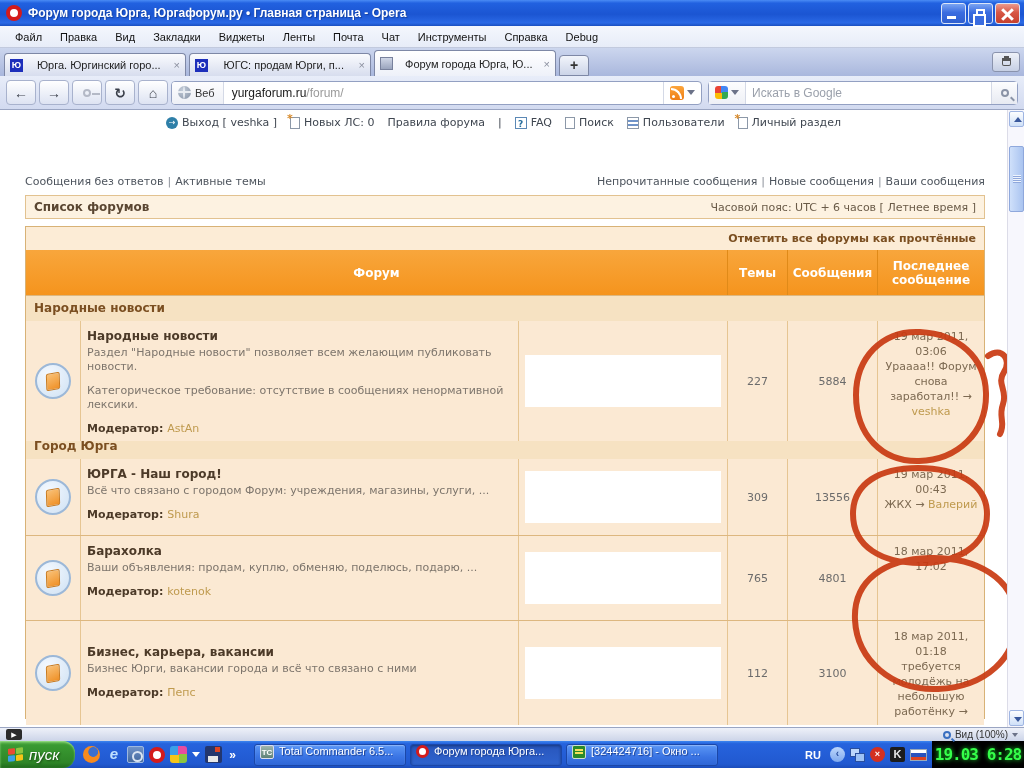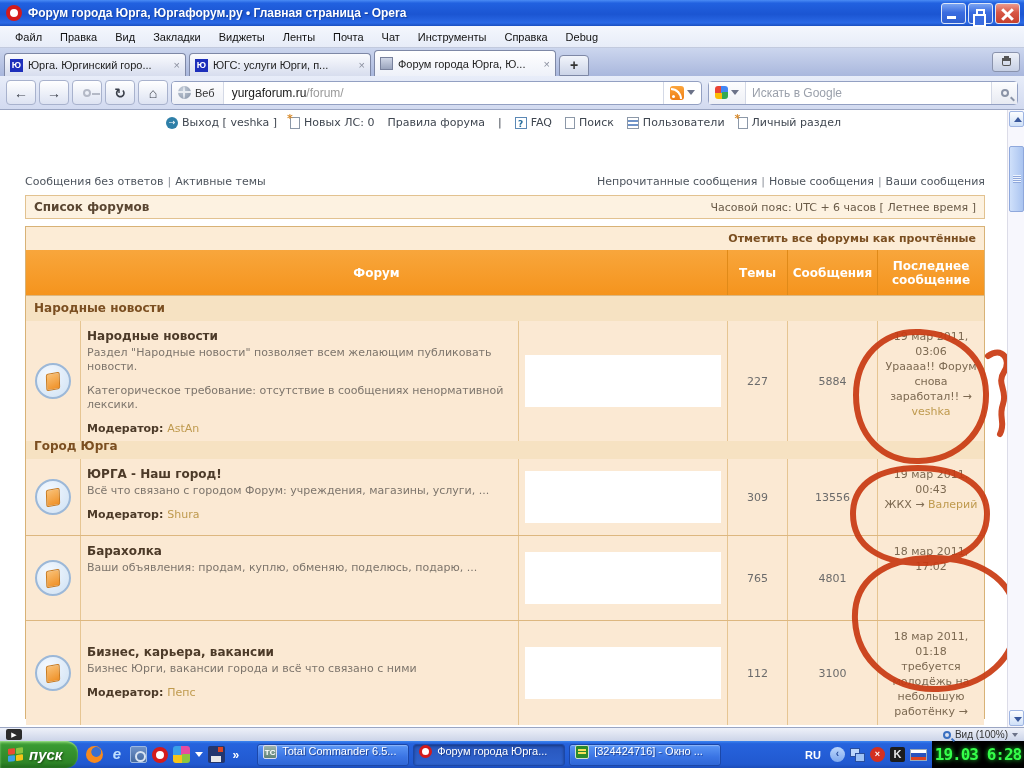--- a/index.html
+++ b/index.html
@@ -24,21 +24,21 @@
   .menubar { height:22px; background:linear-gradient(180deg,#f4f7fd,#e7ecf8); border-bottom:1px solid #c2cade; display:flex; align-items:center; padding-left:6px; }
   .menu-item { font-size:11px; color:#111; padding:3px 9px; cursor:default; }
 
   
   .tabbar { height:28px; background:linear-gradient(180deg,#ccd6ee,#a9b7dd); display:flex; align-items:flex-end; padding:0 4px; position:relative; }
   .tab { width:182px; height:23px; margin-right:3px; border:1px solid #7e88a6; border-bottom:none; border-radius:4px 4px 0 0;
     background:linear-gradient(180deg,#fafbfe,#d7ddee); display:flex; align-items:center; padding:0 5px; }
   .tab.active { height:26px; background:linear-gradient(180deg,#ffffff,#eef1f9); }
   .favicon { width:13px; height:13px; background:#1d2fbb; color:#fff; font-size:9px; font-weight:bold; display:flex; align-items:center; justify-content:center; margin-right:5px; flex:none; }
   .favicon.generic { background:linear-gradient(180deg,#cfd6e6,#9aa4bd); border:1px solid #78819c; }
-  .tab-label { font-size:11px; color:#222; white-space:nowrap; overflow:hidden; flex:1; }
+  .tab-label { font-size:11px; color:#222; white-space:nowrap; overflow:hidden; flex:1;text-align:center; }
   .tab-close { font-size:11px; color:#8a8f9e; margin-left:4px; flex:none; }
   .newtab { width:30px; height:21px; border:1px solid #7e88a6; border-radius:4px 4px 0 0; background:linear-gradient(180deg,#f2f5fb,#ccd4e8);
     color:#333; font-size:14px; font-weight:bold; text-align:center; line-height:19px; }
   .trashbtn { position:absolute; right:4px; top:4px; width:28px; height:20px; border:1px solid #8a93ad; border-radius:3px;
     background:linear-gradient(180deg,#eef1f8,#c6cfe4); display:flex; align-items:center; justify-content:center; }
   .trash-glyph { width:9px; height:8px; border:1px solid #555; border-top:3px solid #555; border-radius:0 0 2px 2px; position:relative; }
   .trash-glyph::before { content:""; position:absolute; top:-5px; left:1px; width:5px; height:2px; background:#555; }
 
   
   .addressbar { height:34px; background:linear-gradient(180deg,#e8edf9,#d2daf0); border-bottom:1px solid #9aa5c2; display:flex; align-items:center; padding:0 6px; gap:3px; }
@@ -134,21 +134,21 @@
   .smallcaret { width:0; height:0; border-left:3px solid transparent; border-right:3px solid transparent; border-top:4px solid #6b7288; }
 
   
   .taskbar { height:27px; background:linear-gradient(180deg,#3c86f0 0%,#2663dd 10%,#2159d0 85%,#1b4cba 100%); display:flex; align-items:center; }
   .startbtn { height:27px; padding:0 16px 0 8px; border-radius:0 12px 12px 0; display:flex; align-items:center; gap:5px;
     background:linear-gradient(180deg,#66bb55 0%,#3a9a32 15%,#2e8527 80%,#1f6a1c 100%); box-shadow:inset 0 1px 2px #9ee08a; }
   .startflag { width:16px; height:14px; display:grid; grid-template-columns:7px 7px; grid-template-rows:6px 6px; gap:1px; transform:skewY(-6deg); }
   .startflag i { border-radius:1px; }
   .startflag i:nth-child(1){background:#e84a33;} .startflag i:nth-child(2){background:#8cc63f;}
   .startflag i:nth-child(3){background:#3aa0e8;} .startflag i:nth-child(4){background:#f5c518;}
-  .startlabel { color:#fff; font-weight:bold; font-style:italic; font-size:15px; text-shadow:1px 1px 2px #1a4a12; }
+  .startlabel { color:#fff; font-weight:normal; font-style:italic; font-size:15px; text-shadow:1px 1px 2px #1a4a12; }
   .quicklaunch { display:flex; align-items:center; gap:5px; padding:0 8px; }
   .ql { width:17px; height:17px; flex:none; }
   .ffico { border-radius:50%; background:radial-gradient(circle at 60% 35%,#3a6fd0 0 30%,#f78a1e 35% 70%,#e85a10); }
   .ieico { background:transparent; color:#bfe0ff; font-size:15px; font-weight:bold; font-style:italic; text-align:center; line-height:16px; }
   .ieico::after { content:"e"; }
   .camico { background:linear-gradient(180deg,#6f92c8,#44699e); border:1px solid #9db8e0; border-radius:2px; position:relative; }
   .camico::after { content:""; position:absolute; left:4px; top:4px; width:7px; height:7px; border:2px solid #d9e4f2; border-radius:50%; }
   .opico { border-radius:50%; background:#fff; border:4px solid #d41b1b; width:16px; height:16px; }
   .acdico { border-radius:3px; background:conic-gradient(#e64ca0 0 25%,#8cc63f 0 50%,#f5c518 0 75%,#3aa0e8 0); }
   .qlcaret { width:0; height:0; border-left:4px solid transparent; border-right:4px solid transparent; border-top:5px solid #fff; }
@@ -214,21 +214,21 @@
   </div>
 
   <div class="tabbar">
     <div class="tab">
       <span class="favicon">Ю</span>
       <span class="tab-label">Юрга. Юргинский горо...</span>
       <span class="tab-close">×</span>
     </div>
     <div class="tab">
       <span class="favicon">Ю</span>
-      <span class="tab-label">ЮГС: услуги Юрги, п...</span>
+      <span class="tab-label">ЮГС: продам Юрги, п...</span>
       <span class="tab-close">×</span>
     </div>
     <div class="tab active">
       <span class="favicon generic"></span>
       <span class="tab-label">Форум города Юрга, Ю...</span>
       <span class="tab-close">×</span>
     </div>
     <div class="newtab">+</div>
     <div class="trashbtn">
       <span class="trash-glyph"></span>
@@ -377,20 +377,21 @@
 
         <div class="trow" style="height:85px">
           <div class="cell icon-c">
               <div class="ficon">
                 <div class="fpaper"></div>
               </div>
             </div>
           <div class="cell desc-c">
             <div class="ftitle">Барахолка</div>
             <div class="fdesc">Ваши объявления: продам, куплю, обменяю, поделюсь, подарю, ...</div>
+            <div class="fmod"><span>Модератор:</span> <span class="modname">kotenok</span></div>
           </div>
           <div class="cell box-c">
               <div class="imgbox"></div>
             </div>
           <div class="cell num-c">765</div>
           <div class="cell num-c">4801</div>
           <div class="cell last-c">
             <div>18 мар 2011, 17:02</div>
           </div>
         </div>

